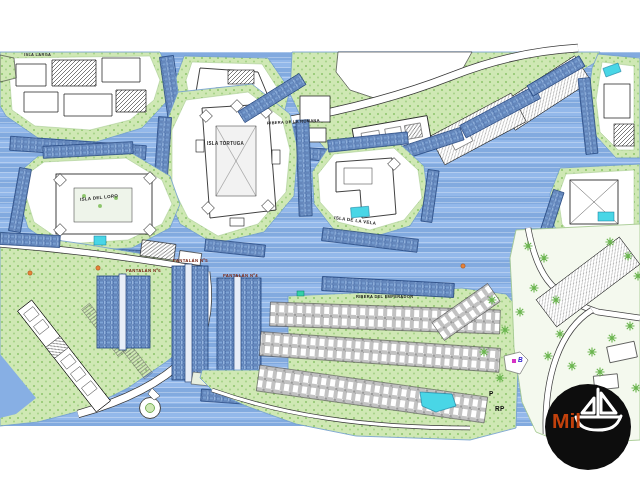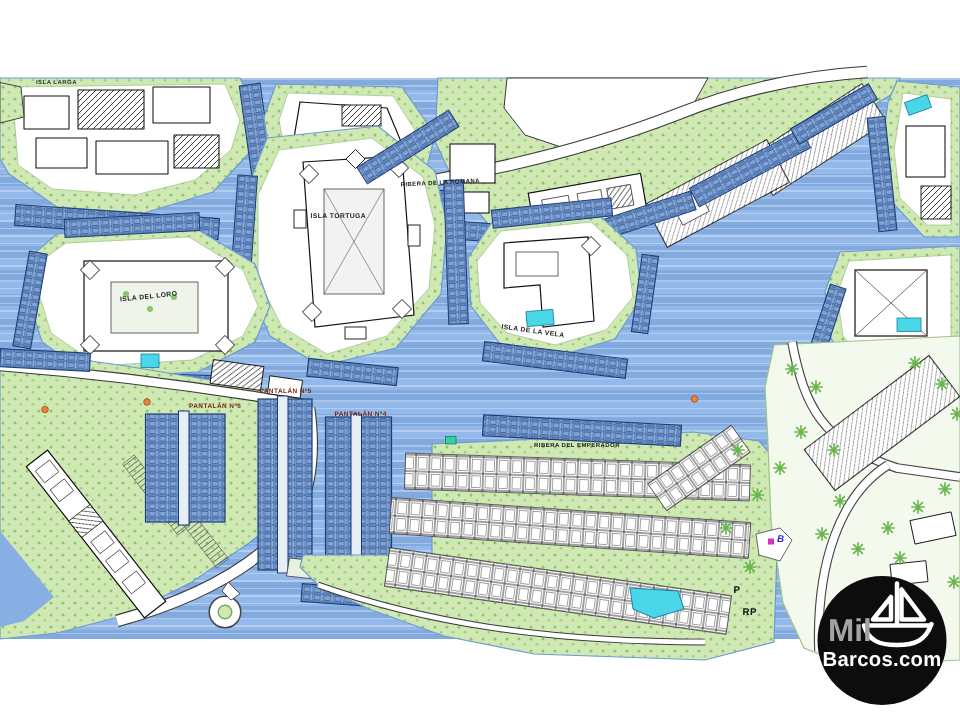--- a/index.html
+++ b/index.html
@@ -12,21 +12,21 @@
   }
   svg{position:absolute;left:0;top:0;}
   .lbl{position:absolute;color:#1a1a1a;font-size:4.5px;font-weight:bold;letter-spacing:.3px;
        white-space:nowrap;line-height:1;z-index:5;}
   .lbl.pant{color:#7a2a1a;font-size:4.3px;}
   .lbl.tiny{font-size:4px;color:#333;}
   .lbl.mk{font-size:6.5px;color:#111;}
   .lbl.mkb{font-size:6.5px;color:#3322cc;font-style:italic;}
   .logo{position:absolute;left:545px;top:384px;width:86px;height:86px;border-radius:50%;
         background:#0d0d0d;z-index:10;cursor:pointer;}
-  .logo-mil{position:absolute;left:7px;top:25px;color:#a3a3a3;font-size:21px;font-weight:bold;}
+  .logo-mil{position:absolute;left:7px;top:25px;color:#c2410c;font-size:21px;font-weight:bold;}
   .logo-barcos{position:absolute;left:0;top:48px;width:86px;text-align:center;color:#fff;
         font-size:13.5px;font-weight:bold;letter-spacing:.2px;}
   .boat{position:absolute;left:26px;top:2px;}
 </style>
 </head>
 <body>
 
 <div id="canvas">
   <div class="water"></div>
 
@@ -415,15 +415,14 @@
     <svg class="boat" width="54" height="48" viewBox="0 0 54 48">
       <g fill="none" stroke="#ffffff" stroke-width="3" stroke-linejoin="round" stroke-linecap="round">
         <path d="M27,3 V30"></path>
         <path d="M30,7 L30,27 L45,27 Z"></path>
         <path d="M23,12 L23,27 L11,27 Z"></path>
         <path d="M7,31 H49"></path>
         <path d="M5,31 C8,41 15,44 27,44 C39,44 46,41 50,30"></path>
       </g>
     </svg>
     <div class="logo-mil">Mil</div>
-    <div class="logo-barcos">Barcos.com</div>
   </div>
 </div>
 
 </body></html>

